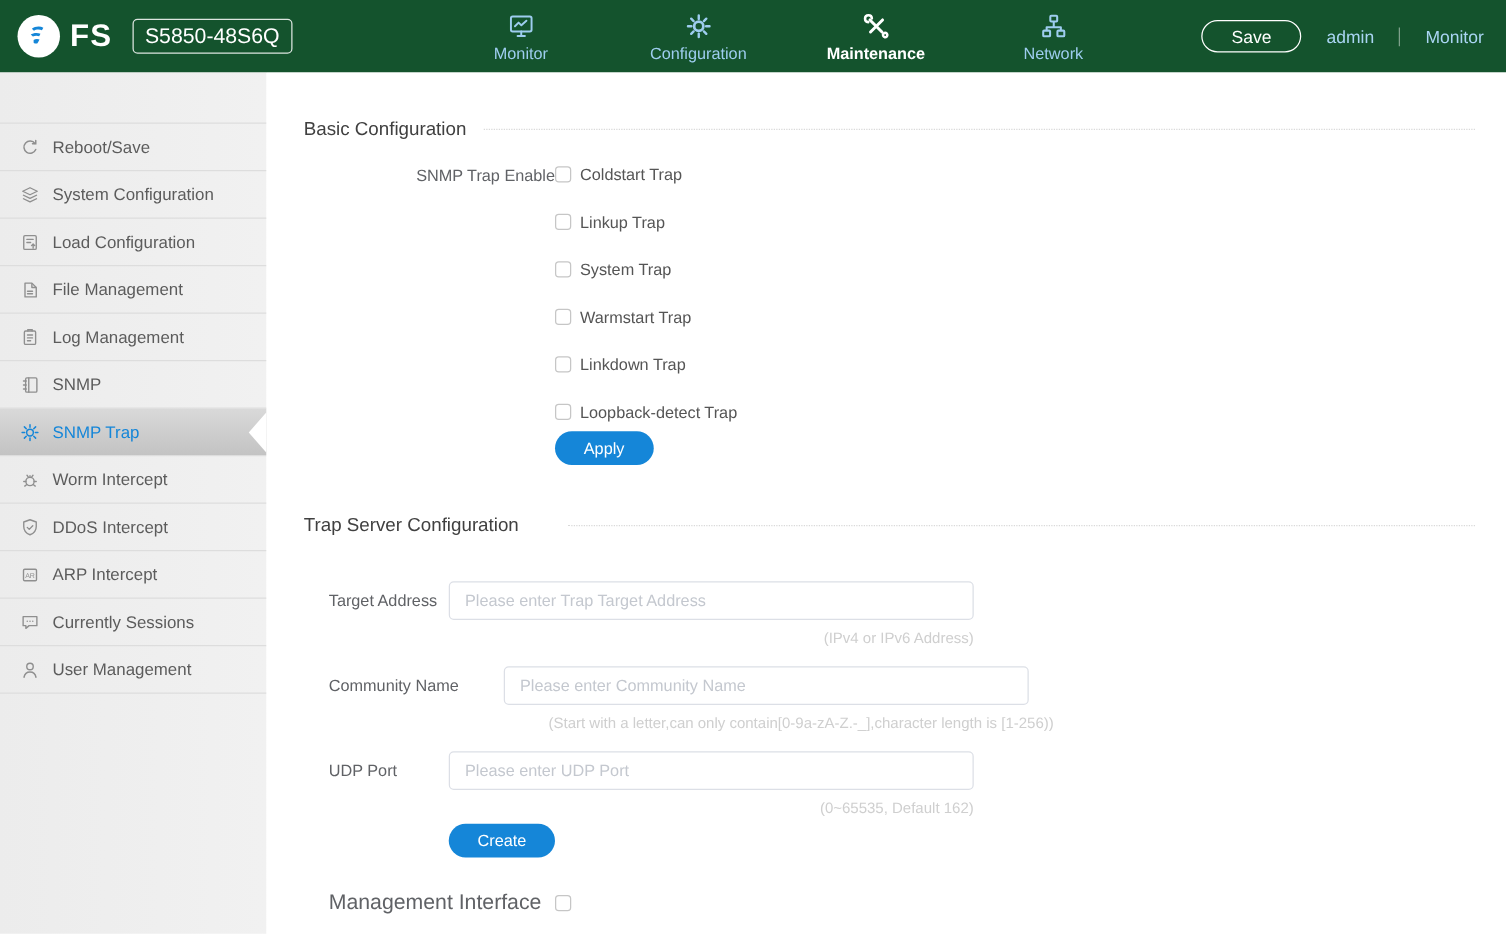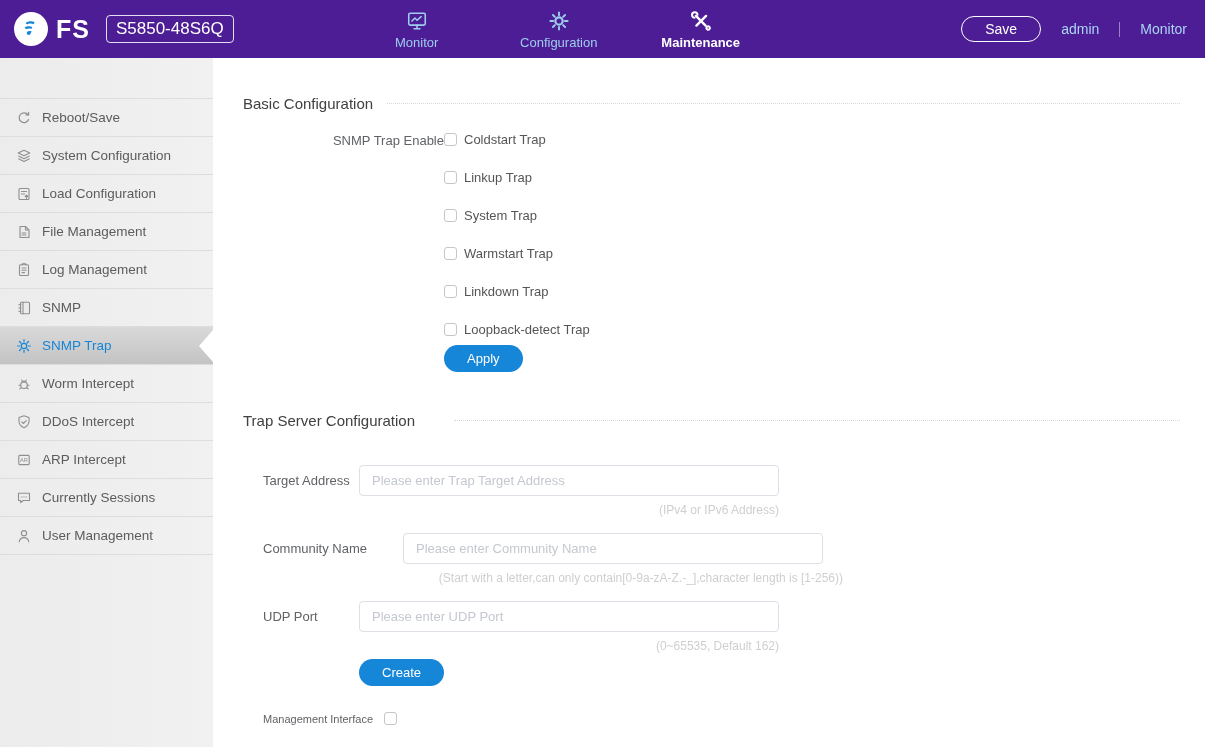--- a/index.html
+++ b/index.html
@@ -1,20 +1,20 @@
 <!DOCTYPE html>
 <html><head>
 <meta charset="utf-8">
 <style>
   * { margin:0; padding:0; box-sizing:border-box; }
   html,body { width:1205px; height:747px; overflow:hidden; }
   body { font-family:"Liberation Sans", sans-serif; background:#fff; color:#555; }
 
   
-  .header { height:58px; background:#4c1d95; display:flex; align-items:center; padding:0 18px 0 14px; }
+  .header { height:58px; background:#14532d; display:flex; align-items:center; padding:0 18px 0 14px; }
   .brand { display:flex; align-items:center; gap:8px; }
   .logo-circle { width:34px; height:34px; border-radius:50%; background:#fff; display:flex; align-items:center; justify-content:center; }
   .logo-circle svg { width:22px; height:22px; }
   .brand-name { color:#fff; font-size:25px; font-weight:bold; letter-spacing:1px; }
   .model-badge { margin-left:8px; color:#fff; font-size:17px; border:1px solid rgba(255,255,255,.85); border-radius:4px; padding:3px 9px; }
 
   .nav { display:flex; margin-left:112px; gap:0; }
   .nav-item { width:142px; display:flex; flex-direction:column; align-items:center; justify-content:center; cursor:pointer; color:#9ecdef; }
   .nav-item .nav-icn { height:24px; display:flex; align-items:flex-end; }
   .nav-item svg { width:22px; height:22px; }
@@ -63,21 +63,21 @@
   .lbl-w140 { width:140px; }
   .f-input { width:420px; height:31px; border:1px solid #dcdfe6; border-radius:4px; padding:0 12px; font-size:13px; color:#606266; font-family:inherit; outline:none; background:#fff; }
   .f-input::placeholder { color:#c4c8cf; }
   .f-hint { font-size:12px; color:#cfcfcf; text-align:right; margin-top:7px; white-space:nowrap; }
   .hint-r1 { margin-left:96px; width:420px; }
   .hint-r2 { margin-left:140px; width:440px; }
   .hint-r3 { margin-left:96px; width:420px; }
   .create-btn { margin:6px 0 0 96px; }
 
   .mgmt-row { display:flex; align-items:center; margin-top:26px; }
-  .mgmt-label { font-size:11px; color:#606266; margin-right:11px; }
+  .mgmt-label { font-size:17px; color:#606266; margin-right:11px; }
 </style>
 </head>
 <body>
 
 <div class="header">
   <div class="brand">
     <span class="logo-circle">
       <svg viewBox="0 0 24 24">
           <g fill="#1586d8">
             <path d="M6 5.5c2.5-2.2 7-2.6 10-1l-1.2 2.3c-2.2-1.1-5.4-.9-7 .4z"></path>
@@ -114,20 +114,31 @@
       <span class="nav-icn">
         <svg viewBox="0 0 24 24" fill="none" stroke="currentColor" stroke-width="2.6" stroke-linecap="round">
           <path d="M7 17L17.5 6.5"></path>
           <path d="M6.5 6.5L17 17"></path>
           <path d="M8.2 5.2A3 3 0 1 0 5 8.4" stroke-width="2.2"></path>
           <path d="M18.2 18.6a1.9 1.9 0 1 0 .5-.5z" stroke-width="2.2"></path>
         </svg>
       </span>
       <span class="nav-label">Maintenance</span>
     </div>
+    <div class="nav-item">
+      <span class="nav-icn">
+        <svg viewBox="0 0 24 24" fill="none" stroke="currentColor" stroke-width="1.8" stroke-linejoin="round">
+          <rect x="9" y="2.8" width="6" height="5" rx=".8"></rect>
+          <rect x="2.8" y="15.8" width="6" height="5" rx=".8"></rect>
+          <rect x="15.2" y="15.8" width="6" height="5" rx=".8"></rect>
+          <path d="M12 7.8v5M5.8 15.8v-3h12.4v3"></path>
+        </svg>
+      </span>
+      <span class="nav-label">Network</span>
+    </div>
   </div>
 
   <div class="header-right">
     <button class="save-btn">Save</button>
     <span class="hdr-link">admin</span>
     <span class="hdr-divider"></span>
     <span class="hdr-link">Monitor</span>
   </div>
 </div>
 

